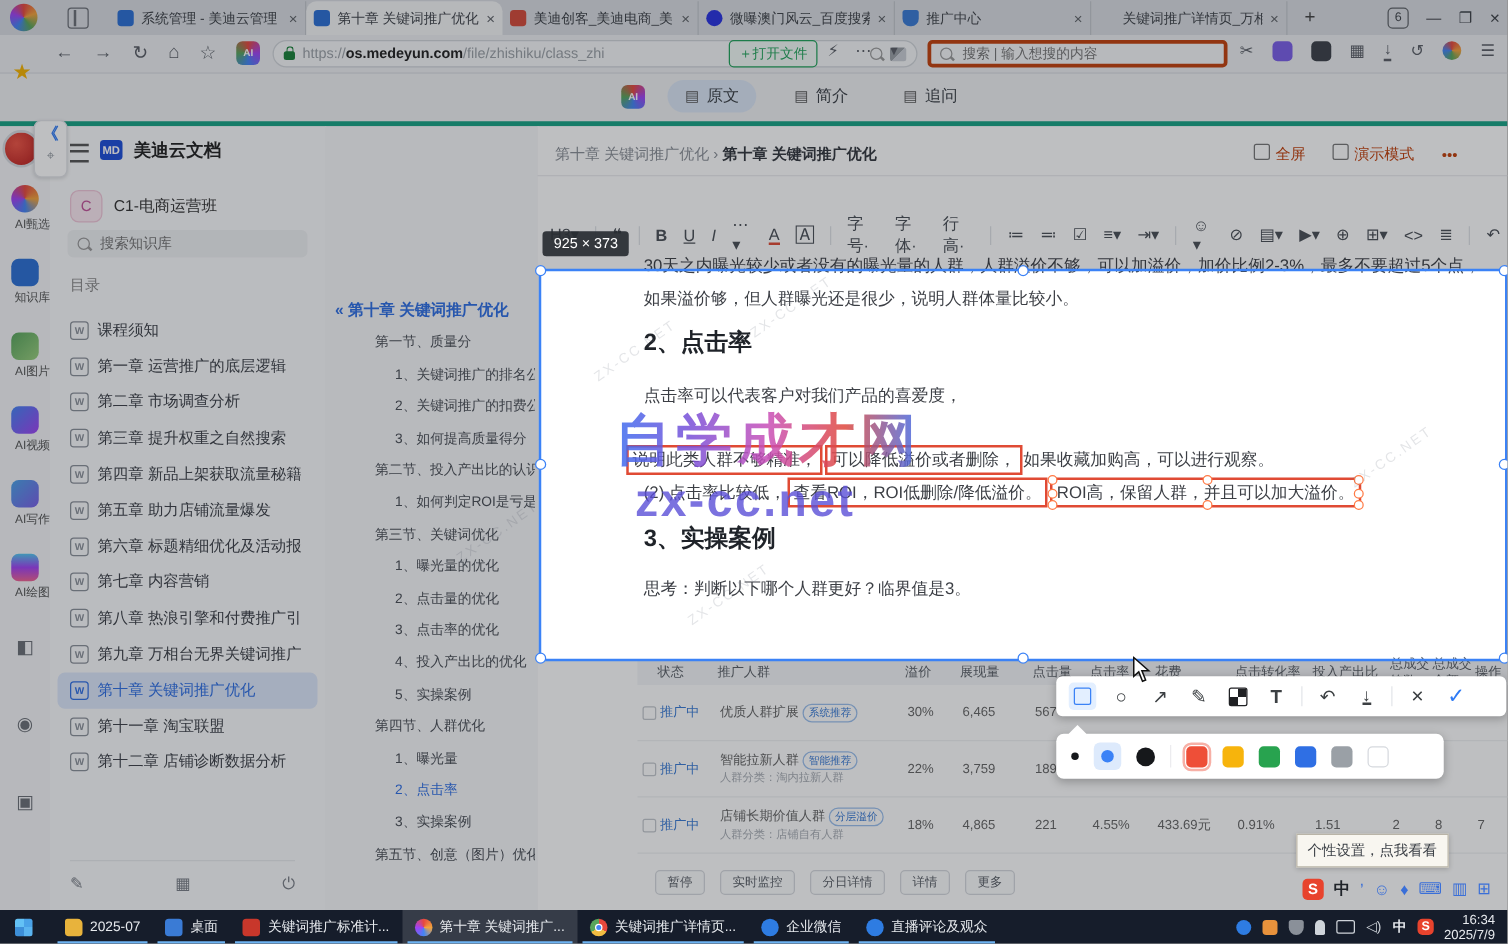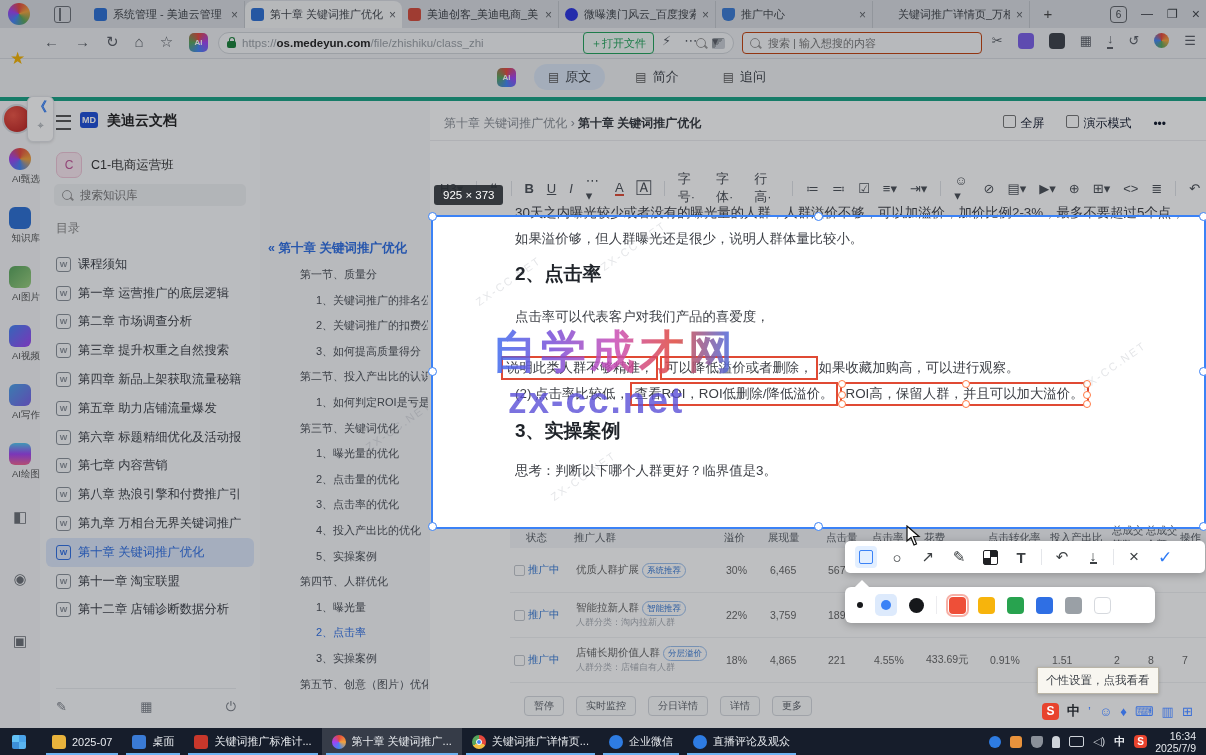--- a/index.html
+++ b/index.html
@@ -40,21 +40,21 @@
   #omnibox{left:218px;top:32px;width:516px;height:22px;background:#f6f7f8;border:1px solid #d0d4d9;
     border-radius:11px;display:flex;align-items:center;padding:0 8px;gap:6px;box-sizing:border-box;}
   .lock{width:9px;height:7px;background:#188038;border-radius:2px;position:relative;margin-top:3px;}
   .lock::before{content:"";position:absolute;left:1.5px;top:-4px;width:4px;height:4px;border:1.5px solid #188038;
     border-bottom:none;border-radius:3px 3px 0 0;}
   #omnibox .url{font-size:11.5px;white-space:nowrap;overflow:hidden;}
   .url .dim{color:#9aa0a6;}
   .url .host{color:#222;}
   #openfile{left:583px;top:32px;height:20px;border:1px solid #21a35a;color:#21a35a;border-radius:4px;
     font-size:11px;line-height:20px;padding:0 7px;background:#f2faf6;}
-  #boxsearch{left:742px;top:32px;width:240px;height:22px;background:#f6f7f8;border:1px solid #c2410c;
+  #boxsearch{left:742px;top:32px;width:240px;height:22px;background:#f6f7f8;border:3px solid #c2410c;
     border-radius:4px;display:flex;align-items:center;padding:0 7px;gap:6px;box-sizing:border-box;}
   #boxsearch input{border:none;background:none;outline:none;font-size:11px;width:100%;color:#777;
     font-family:inherit;}
   #navright{right:10px;top:33px;display:flex;gap:15px;font-size:13px;color:#5a5e66;}
   .ext-purple{width:16px;height:16px;background:#7b5fe8;border-radius:4px;}
   .ext-dark{width:16px;height:16px;background:#3c4148;border-radius:4px;}
   .star-yellow{left:10px;top:48px;color:#f5b301;font-size:17px;z-index:3;}
 
   
   #vstrip{left:0;top:59px;width:1206px;height:38px;background:#f0f1f3;}
@@ -116,21 +116,21 @@
   #ol-title{left:268px;top:240px;font-size:12.5px;font-weight:bold;color:#2f6fe4;white-space:nowrap;}
   #ol-list{left:268px;top:262px;width:160px;}
   .olitem{height:25.6px;line-height:25.6px;font-size:11px;color:#4a4f56;white-space:nowrap;overflow:hidden;margin-left:32px;}
   .olitem.lv2{padding-left:16px;}
   .olitem.active{color:#2f6fe4;}
 
   
   #main{left:430px;top:101px;width:776px;height:627px;background:#fff;}
   #crumb{left:444px;top:115px;font-size:12px;color:#8a8f96;}
   #crumb b{color:#33373d;font-weight:bold;}
-  #crumb-actions{right:40px;top:115px;display:flex;gap:22px;font-size:12px;color:#0f172a;align-items:center;margin-left:24px;}
+  #crumb-actions{right:40px;top:115px;display:flex;gap:22px;font-size:12px;color:#c2410c;align-items:center;margin-left:24px;}
   .sqico{width:11px;height:11px;border:1.5px solid #777;border-radius:2px;display:inline-block;
     vertical-align:-1px;margin-right:4px;}
   #etoolbar{left:440px;top:170px;width:760px;display:flex;gap:13px;font-size:13px;color:#4a4f56;
     align-items:center;}
   #etoolbar .sep{width:1px;height:15px;background:#e0e2e6;}
   #etoolbar .bold{font-weight:bold;}
   #etoolbar .un{text-decoration:underline;}
   #etoolbar .it{font-style:italic;}
 
   

